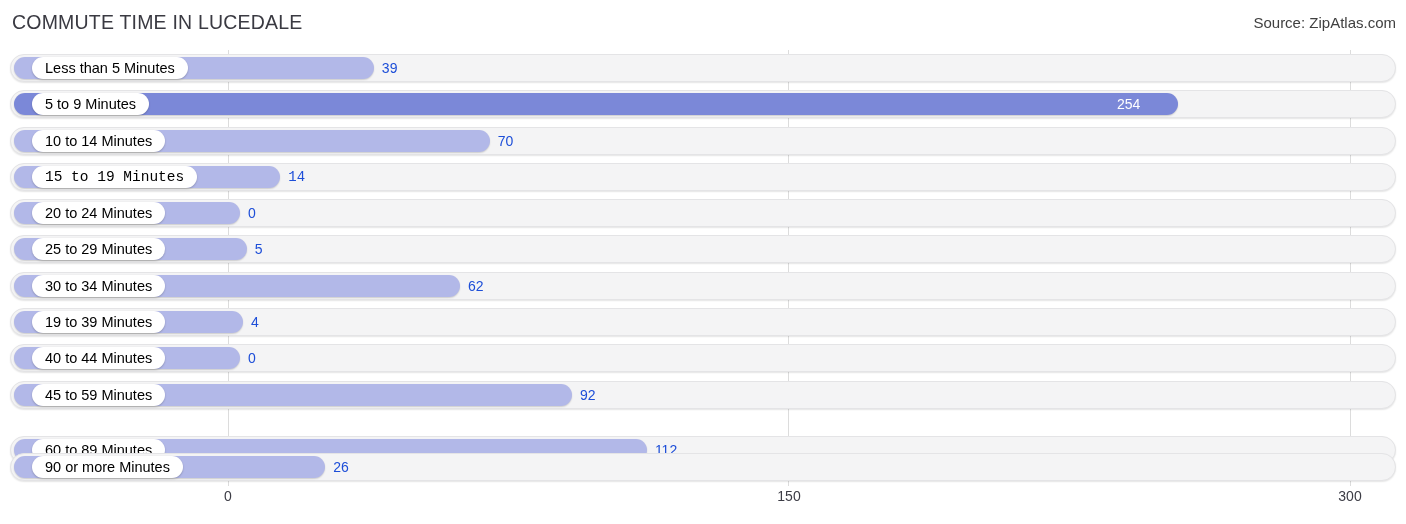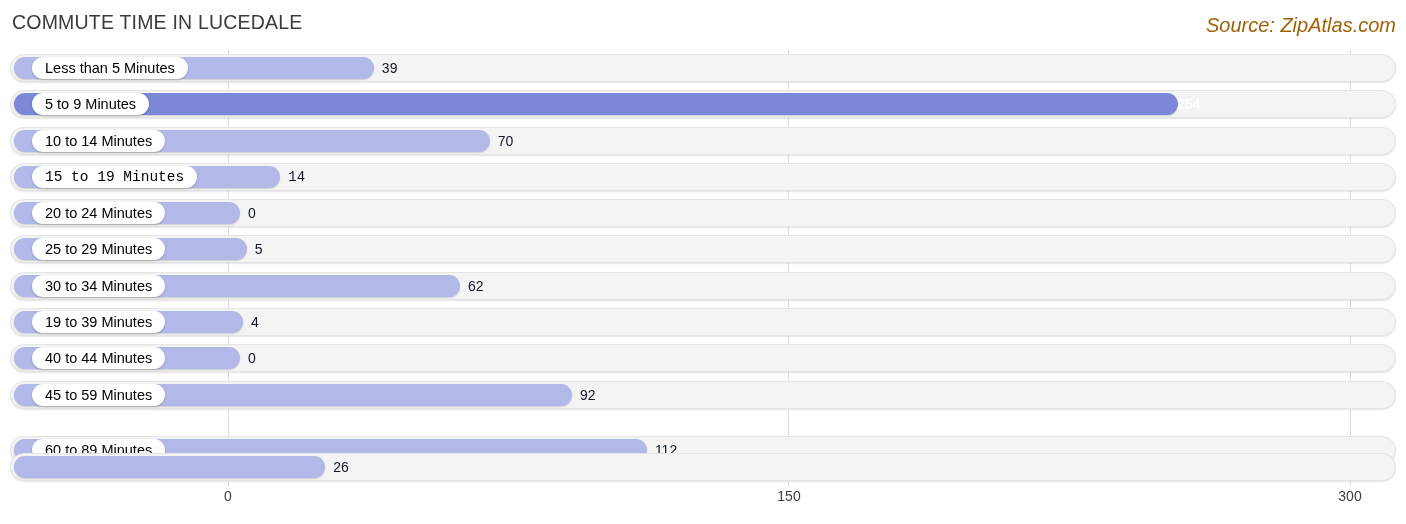--- a/index.html
+++ b/index.html
@@ -30,23 +30,22 @@
     font-size: 19.5px;
     letter-spacing: 0.2px;
     color: #3a3a42;
     font-weight: 400;
     white-space: nowrap;
   }
   .chart-source {
     position: absolute;
     right: 10px;
     top: 14px;
-    font-size: 20px;
-    font-style: italic;
-    color: #a16207;
+    font-size: 15px;
+    color: #404040;
     white-space: nowrap;
   }
 
   
   .plot {
     position: absolute;
     left: 0;
     top: 50px;
     width: 1406px;
     height: 436px;
@@ -110,21 +109,21 @@
     box-shadow: 0 1px 2px rgba(0,0,0,0.22);
     box-sizing: border-box;
   }
   .value {
     position: absolute;
     top: 0;
     height: 28px;
     display: flex;
     align-items: center;
     font-size: 14px;
-    color: #0f172a;
+    color: #1d4ed8;
     white-space: nowrap;
   }
   .value.inside {
     color: #ffffff;
     font-weight: 400;
   }
 
   
   .axis {
     position: absolute;
@@ -158,21 +157,21 @@
       <div class="row" style="top: 4px;">
         <div class="track"></div>
         <div class="bar" style="width: 359.86px;"></div>
         <div class="pill">Less than 5 Minutes</div>
         <div class="value" style="left: 371.86px;">39</div>
       </div>
       <div class="row" style="top: 40.28px;">
         <div class="track"></div>
         <div class="bar highlight" style="width: 1163.96px;"></div>
         <div class="pill">5 to 9 Minutes</div>
-        <div class="value inside" style="left: 1167px; font-weight: bold;">254</div>
+        <div class="value inside" style="left: 1107px;">254</div>
       </div>
       <div class="row" style="top: 76.56px;">
         <div class="track"></div>
         <div class="bar" style="width: 475.8px;"></div>
         <div class="pill">10 to 14 Minutes</div>
         <div class="value" style="left: 487.8px;">70</div>
       </div>
       <div class="row" style="top: 112.84px; font-family: Liberation Mono, monospace;">
         <div class="track"></div>
         <div class="bar" style="width: 266.36px;"></div>
@@ -217,20 +216,21 @@
       </div>
       <div class="row" style="top: 386px;">
         <div class="track"></div>
         <div class="bar" style="width: 632.88px;"></div>
         <div class="pill">60 to 89 Minutes</div>
         <div class="value" style="left: 644.88px;">112</div>
       </div>
       <div class="row" style="top: 403.08px;">
         <div class="track"></div>
         <div class="bar" style="width: 311.24px;"></div>
+        <div class="pill">90 or more Minutes</div>
         <div class="value" style="left: 323.24px;">26</div>
       </div>
     </div>
 </div>
 
 <div class="axis">
   <div id="ticks">
       <div class="tick" style="left: 228px;">0</div>
       <div class="tick" style="left: 789px;">150</div>
       <div class="tick" style="left: 1350px;">300</div>

